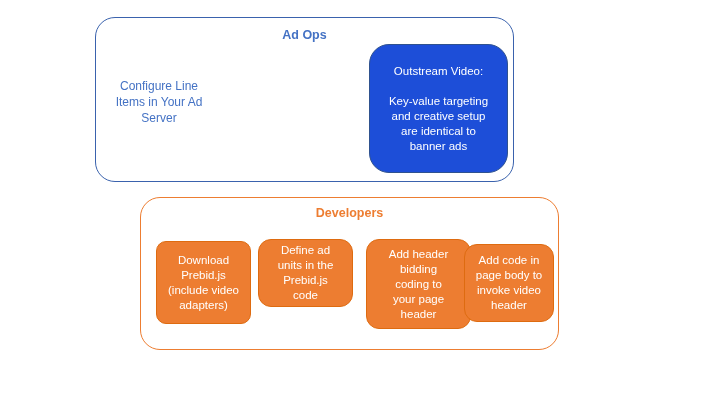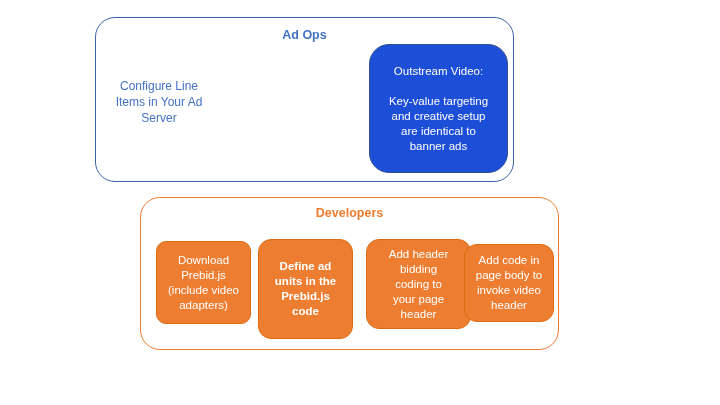--- a/index.html
+++ b/index.html
@@ -66,21 +66,21 @@
   .node-orange {
     background: #ED7D31;
     border: 1.5px solid #DE6B10;
     border-radius: 13px;
   }
   
   .node-instream  { left: 121px; top: 46px; width: 139px; height: 90px; }
   .node-outstream { left: 273px; top: 26px; width: 139px; height: 129px; }
   
   .node-step1 { left: 15px;  top: 43px; width: 95px; height: 83px; border-radius: 10px; }
-  .node-step2 { left: 117px; top: 41px; width: 95px; height: 100px; font-weight: bold; }
+  .node-step2 { left: 117px; top: 41px; width: 95px; height: 68px; }
   .node-step3 { left: 225px; top: 41px; width: 105px; height: 90px; }
   .node-step4 { left: 323px; top: 46px; width: 90px; height: 78px; }
 </style>
 </head>
 <body>
 
 <div class="canvas">
 
   <div class="group group-adops">
     <div class="group-title">Ad Ops</div>

